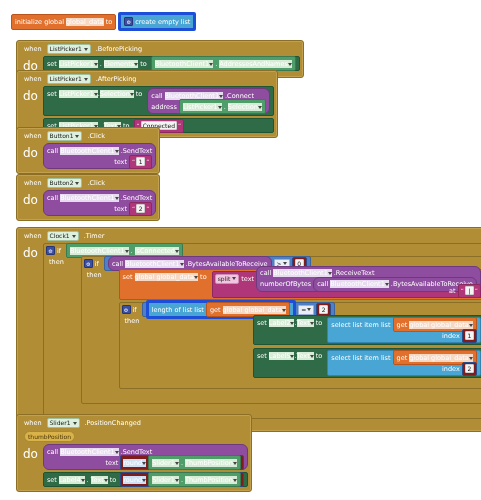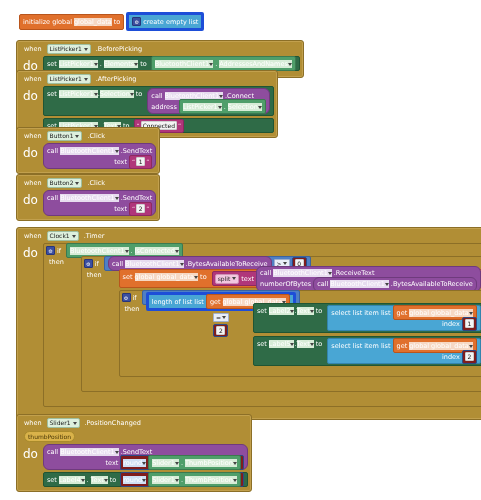--- a/index.html
+++ b/index.html
@@ -84,21 +84,21 @@
           padding:1px 2px 3px 2px;}
   .ifhdr{display:flex;align-items:center;gap:2px;height:11px;}
   .ifbody{display:flex;align-items:flex-start;gap:17px;padding-left:3px;justify-content:space-between;}
   .thenlab{color:#fff;padding-top:2px;}
 </style>
 </head>
 <body>
 
 <div class="canvas">
 
-  <div class="event" style="left:16px;top:10px;padding:2px 3px;background:transparent;border:none;box-shadow:none;">
+  <div class="event" style="left:8px;top:10px;padding:2px 3px;background:transparent;border:none;box-shadow:none;">
     <div class="row">
       <span class="init">
         <span class="lbl">initialize global</span>
         <span class="fldo">global_data</span>
         <span class="lbl">to</span>
       </span>
       <span class="listmk" style="margin-left:2px;">
         <span class="gear">⚙</span>
         <span class="lbl">create empty list</span>
       </span>
@@ -317,28 +317,36 @@
                           <span class="call">
                             <span class="callrow">
                               <span class="lbl">call</span>
                               <span class="fldp"><span>BluetoothClient1</span><i class="caret"></i></span>
                               <span class="lbl">.BytesAvailableToReceive</span>
                             </span>
                           </span>
                         </span>
                       </span>
                     </span>
+                    <span class="row" style="height:11px;justify-content:flex-end;width:100%;">
+                      <span class="lbl">at</span>
+                      <span class="txt" style="margin-left:2px;">
+                        <span class="quote">“</span>
+                        <span class="txtval">|</span>
+                        <span class="quote">”</span>
+                      </span>
+                    </span>
                   </span>
                 </span>
 
                 <div class="ifwrap" style="padding-bottom:10px;">
                   <div class="ifhdr">
                     <span class="gear">⚙</span>
                     <span class="lbl">if</span>
-                    <span class="logic" style="margin-left:3px;flex-direction:column;">
+                    <span class="logic" style="margin-left:3px;">
                       <span class="listmk">
                         <span class="lbl">length of list</span>
                         <span class="lbl">list</span>
                         <span class="get">
                           <span class="lbl">get</span>
                           <span class="fldo"><span>global global_data</span><i class="caret"></i></span>
                         </span>
                       </span>
                       <span class="opsel">
                           <span>=</span>

